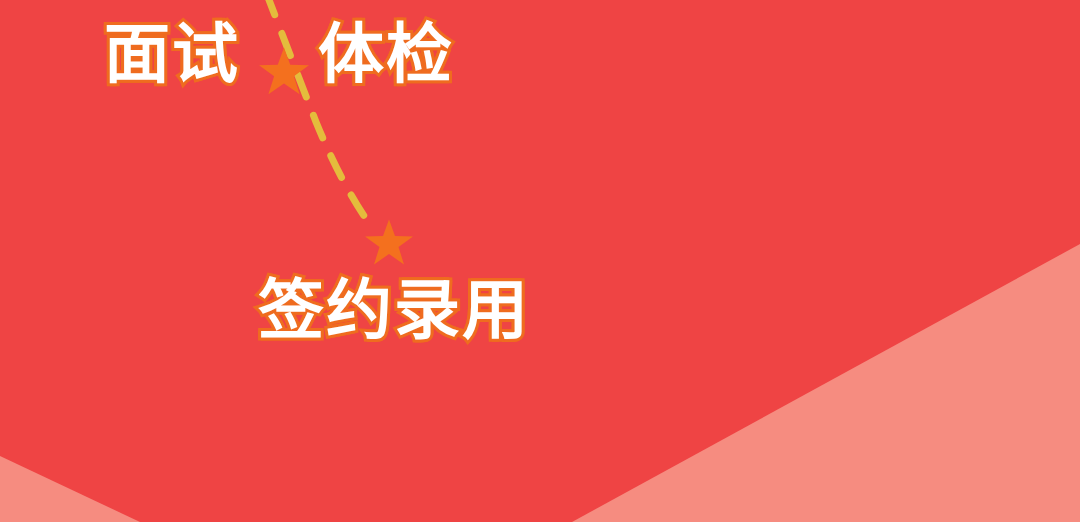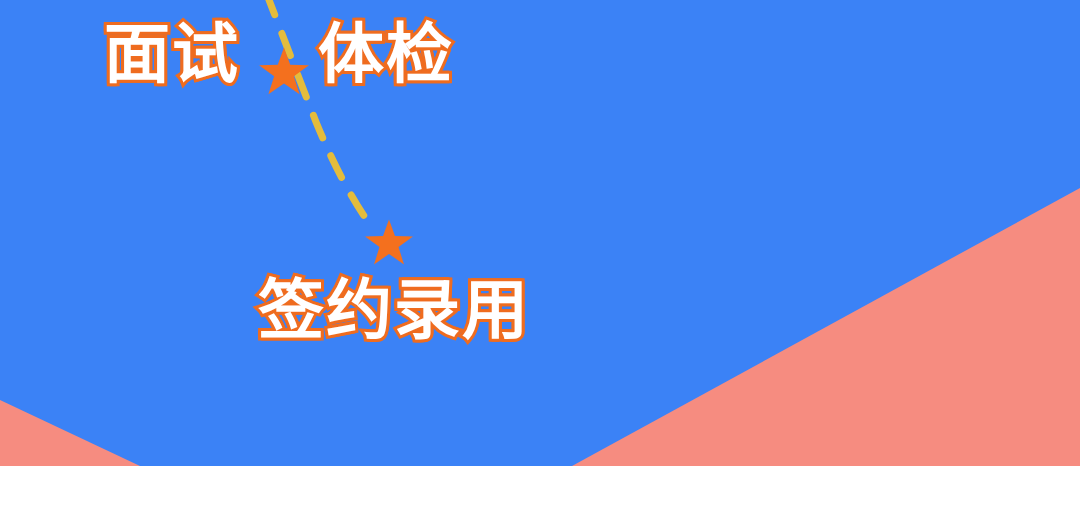--- a/index.html
+++ b/index.html
@@ -8,22 +8,22 @@
     padding: 0;
     background: #ffffff;
   }
   body {
     font-family: "Liberation Sans", "DejaVu Sans", sans-serif;
   }
 
   #poster {
     position: relative;
     width: 1080px;
-    height: 466px;
-    background: #3b82f6;
+    height: 522px;
+    background: #ef4444;
     overflow: hidden;
   }
 
   
   .wedge {
     position: absolute;
     pointer-events: none;
   }
   #wedge-right {
     right: 0;

